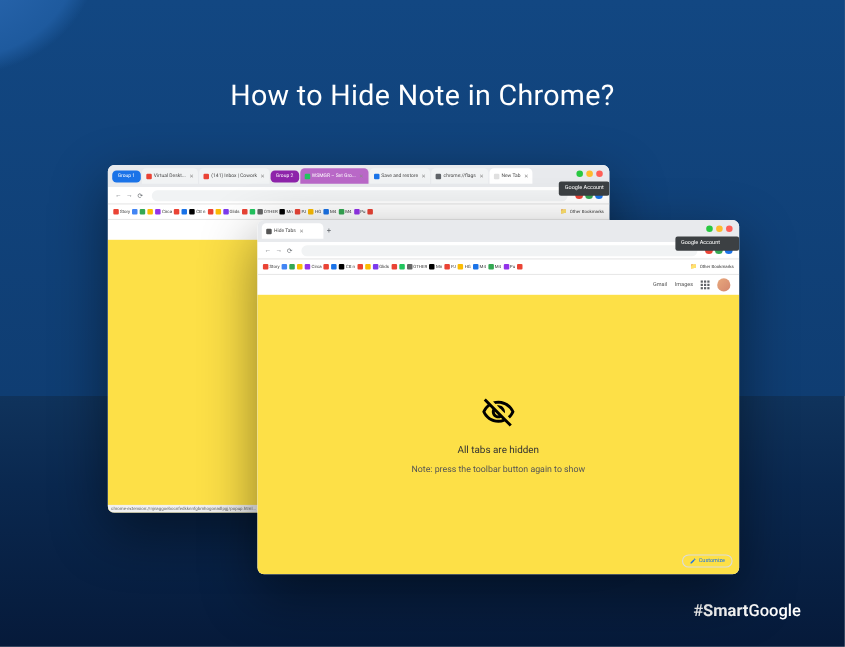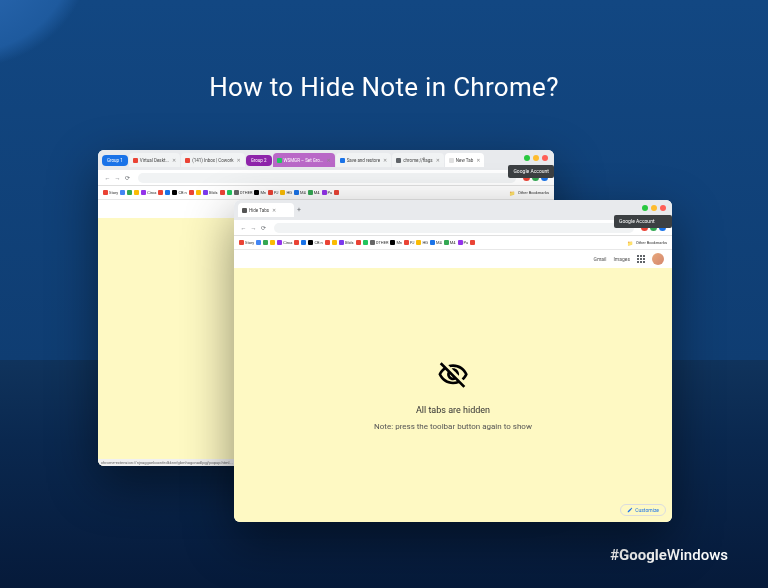--- a/index.html
+++ b/index.html
@@ -37,37 +37,37 @@
 .bmspace{flex:1}
 .otherbm{font-size:4px;color:#333;display:flex;align-items:center;gap:2px}
 .otherbm .folder{color:#5f6368;font-size:5px}
 
 .topright{height:18px;background:#fff;display:flex;align-items:center;justify-content:flex-end;padding:0 8px;gap:7px;font-size:5px;color:#555}
 .avatar{width:12px;height:12px;border-radius:50%;background:linear-gradient(135deg,#e8a87c,#d4876e)}
 .apps{display:grid;grid-template-columns:repeat(3,2px);grid-template-rows:repeat(3,2px);gap:1px}
 .apps span{background:#5f6368}
 .tooltip{position:absolute;background:#3c4043;color:#fff;font-size:5px;padding:3px 5px;border-radius:2px;line-height:1.4}
 
-.content{background:#fef9c3;height:calc(100% - 68px);position:relative}
+.content{background:#fde047;height:calc(100% - 68px);position:relative}
 .center-msg{position:absolute;top:50%;left:50%;transform:translate(-50%,-50%);text-align:center;color:#333}
 .eye-icon{width:32px;height:32px;margin:0 auto 14px}
 .msg-main{font-size:9px;margin-bottom:7px;color:#333}
 .msg-sub{font-size:8px;color:#555}
 
 .footer-url{position:absolute;bottom:0;left:0;font-size:4px;color:#666;background:#f1f1f1;padding:1px 3px}
 .customize{position:absolute;bottom:6px;right:6px;font-size:5px;color:#1a73e8;border:1px solid #dadce0;border-radius:8px;padding:2px 6px;display:flex;align-items:center;gap:2px}
 .customize svg{width:6px;height:6px}
 </style>
 </head>
 <body>
 
 <div class="bg-lighter"></div>
 <div class="corner"></div>
 <div class="title">How to Hide Note in Chrome?</div>
-<div class="hashtag"><span>#</span><b>Google</b><span>Windows</span></div>
+<div class="hashtag"><span>#</span><b>Smart</b><span>Google</span></div>
 
 <div class="win win-back">
   <div class="tabbar">
     <div class="tab group" style="background:#1a73e8">
         <span>Group 1</span>
       </div>
     <div class="tab">
         <div class="fav" style="background:#ea4335"></div>
         <span>Virtual Deskt...</span>
         <span class="x">✕</span>

